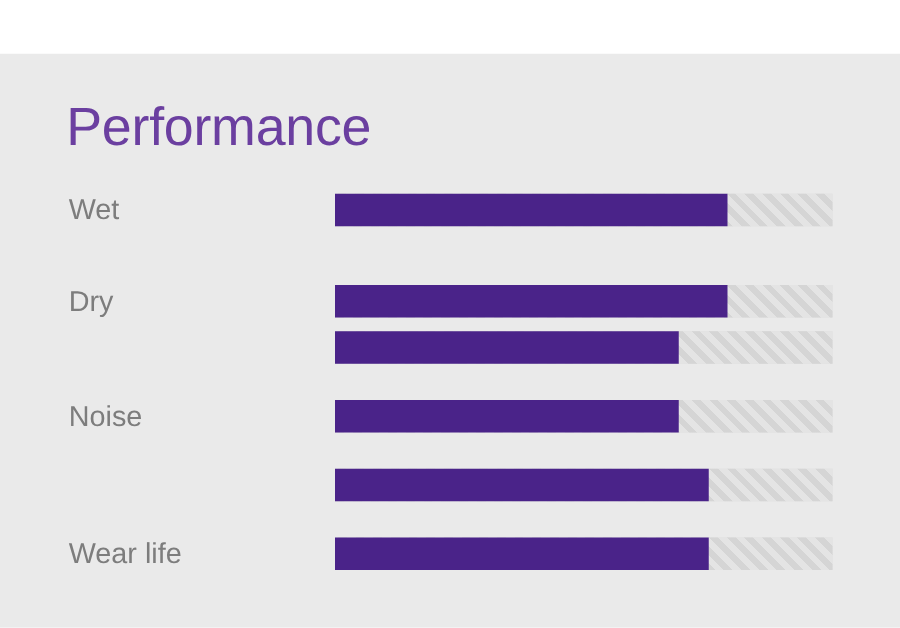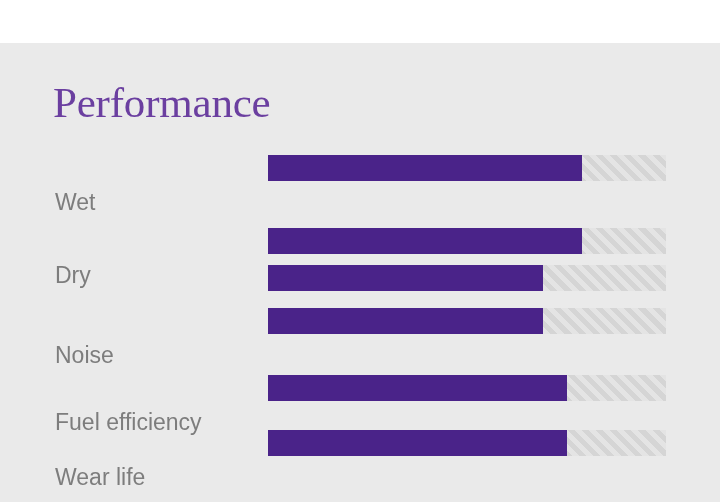--- a/index.html
+++ b/index.html
@@ -39,21 +39,21 @@
     top: 43px;
     width: 720px;
     height: 459px;
     background: #eaeaea;
   }
 
   .title {
     position: absolute;
     left: 53px;
     top: 38px;
-    font-family: Liberation Serif, serif;
+    font-family: Liberation Sans, sans-serif;
     font-size: 43px;
     font-weight: 300;
     letter-spacing: -0.2px;
     color: #6b3fa0;
     line-height: 1;
     white-space: nowrap;
   }
 
   .rows {
     position: absolute;
@@ -73,21 +73,20 @@
     position: absolute;
     left: 55px;
     top: 50%;
     transform: translateY(-50%);
     font-family: "Liberation Sans", sans-serif;
     font-size: 23px;
     font-weight: 300;
     color: #7d7d7d;
     line-height: 1;
     white-space: nowrap;
-    margin-top: 34px;
   }
 
   .track {
     position: absolute;
     left: 268px;
     top: 0;
     width: 398px;
     height: 26px;
     background-color: #dddddd;
     background-image: repeating-linear-gradient(
@@ -133,29 +132,28 @@
           <div class="fill" style="width: 79%; background: rgb(74, 35, 137);"></div>
         </div>
       </div>
 
       <div class="row" style="top:121px;">
         <div class="track">
           <div class="fill" style="width: 69%; background: rgb(74, 35, 137);"></div>
         </div>
       </div>
 
-      <div class="row" style="top:164px;">
+      <div class="row" style="top:176px;">
         <div class="row-label">Noise</div>
         <div class="track">
           <div class="fill" style="width: 69%; background: rgb(74, 35, 137);"></div>
         </div>
       </div>
 
       <div class="row" style="top:231px;">
-        <div class="row-label">Fuel efficiency</div>
         <div class="track">
           <div class="fill" style="width: 75%; background: rgb(74, 35, 137);"></div>
         </div>
       </div>
 
       <div class="row" style="top:286px;text-align:center;">
         <div class="row-label">Wear life</div>
         <div class="track">
           <div class="fill" style="width: 75%; background: rgb(74, 35, 137);"></div>
         </div>

